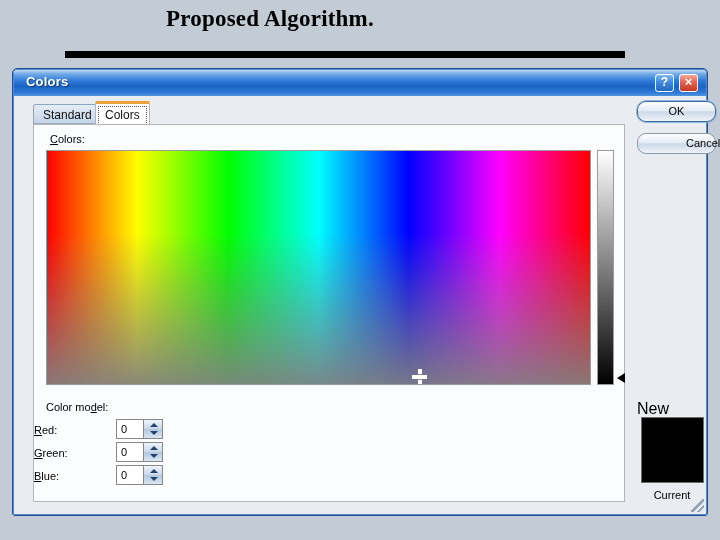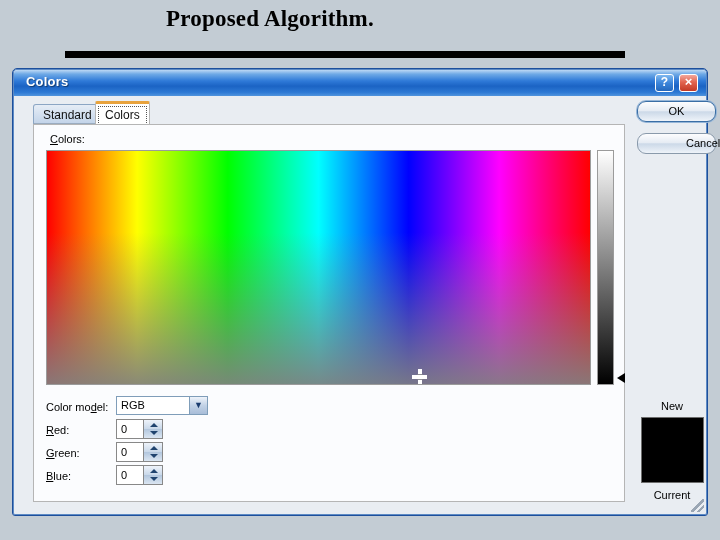--- a/index.html
+++ b/index.html
@@ -268,21 +268,21 @@
     width: 17px; height: 17px;
     background: linear-gradient(180deg, #eef3fa 0%, #c2d2e6 50%, #a8bdd8 100%);
     border-left: 1px solid #7f9db9;
     color: #1b3c6e;
     font-size: 9px;
     text-align: center;
     line-height: 17px;
   }
 
   
-  .spin-label { left: 12px; }
+  .spin-label { left: 0; }
   .spin-box {
     position: absolute;
     left: 82px;
     width: 47px;
     height: 20px;
     background: #ffffff;
     border: 1px solid #888888;
     box-sizing: border-box;
     font-size: 11px;
     color: #000;
@@ -341,22 +341,21 @@
     border: 1px solid #8a9aab;
     padding-left: 48px;
   }
 
   
   #preview-new-label {
     position: absolute;
     left: 624px;
     top: 331px;
     width: 70px;
-    text-align: center;
-    font-size: 11px;
+    font-size: 16px;
     color: #000;
   }
   #preview-swatch {
     position: absolute;
     left: 628px;
     top: 348px;
     width: 63px;
     height: 66px;
     background: #000000;
     border: 1px solid #6d6d6d;
@@ -414,24 +413,20 @@
     <div id="spectrum">
       <div id="spectrum-marker">
         <span class="gap"></span>
       </div>
     </div>
 
     <div id="lum-slider"></div>
     <div id="lum-arrow"></div>
 
     <div id="colormodel-label" class="field-label">Color mo<u>d</u>el:</div>
-    <div id="colormodel-select">
-      <span>RGB</span>
-      <span id="colormodel-arrow">▼</span>
-    </div>
 
     <div class="field-label spin-label" style="top:299px;"><u>R</u>ed:</div>
     <div class="spin-box" style="top:294px;">
       <span>0</span>
       <span class="spin-buttons">
         <span class="tri up"></span>
         <span class="tri down"></span>
       </span>
     </div>
 

